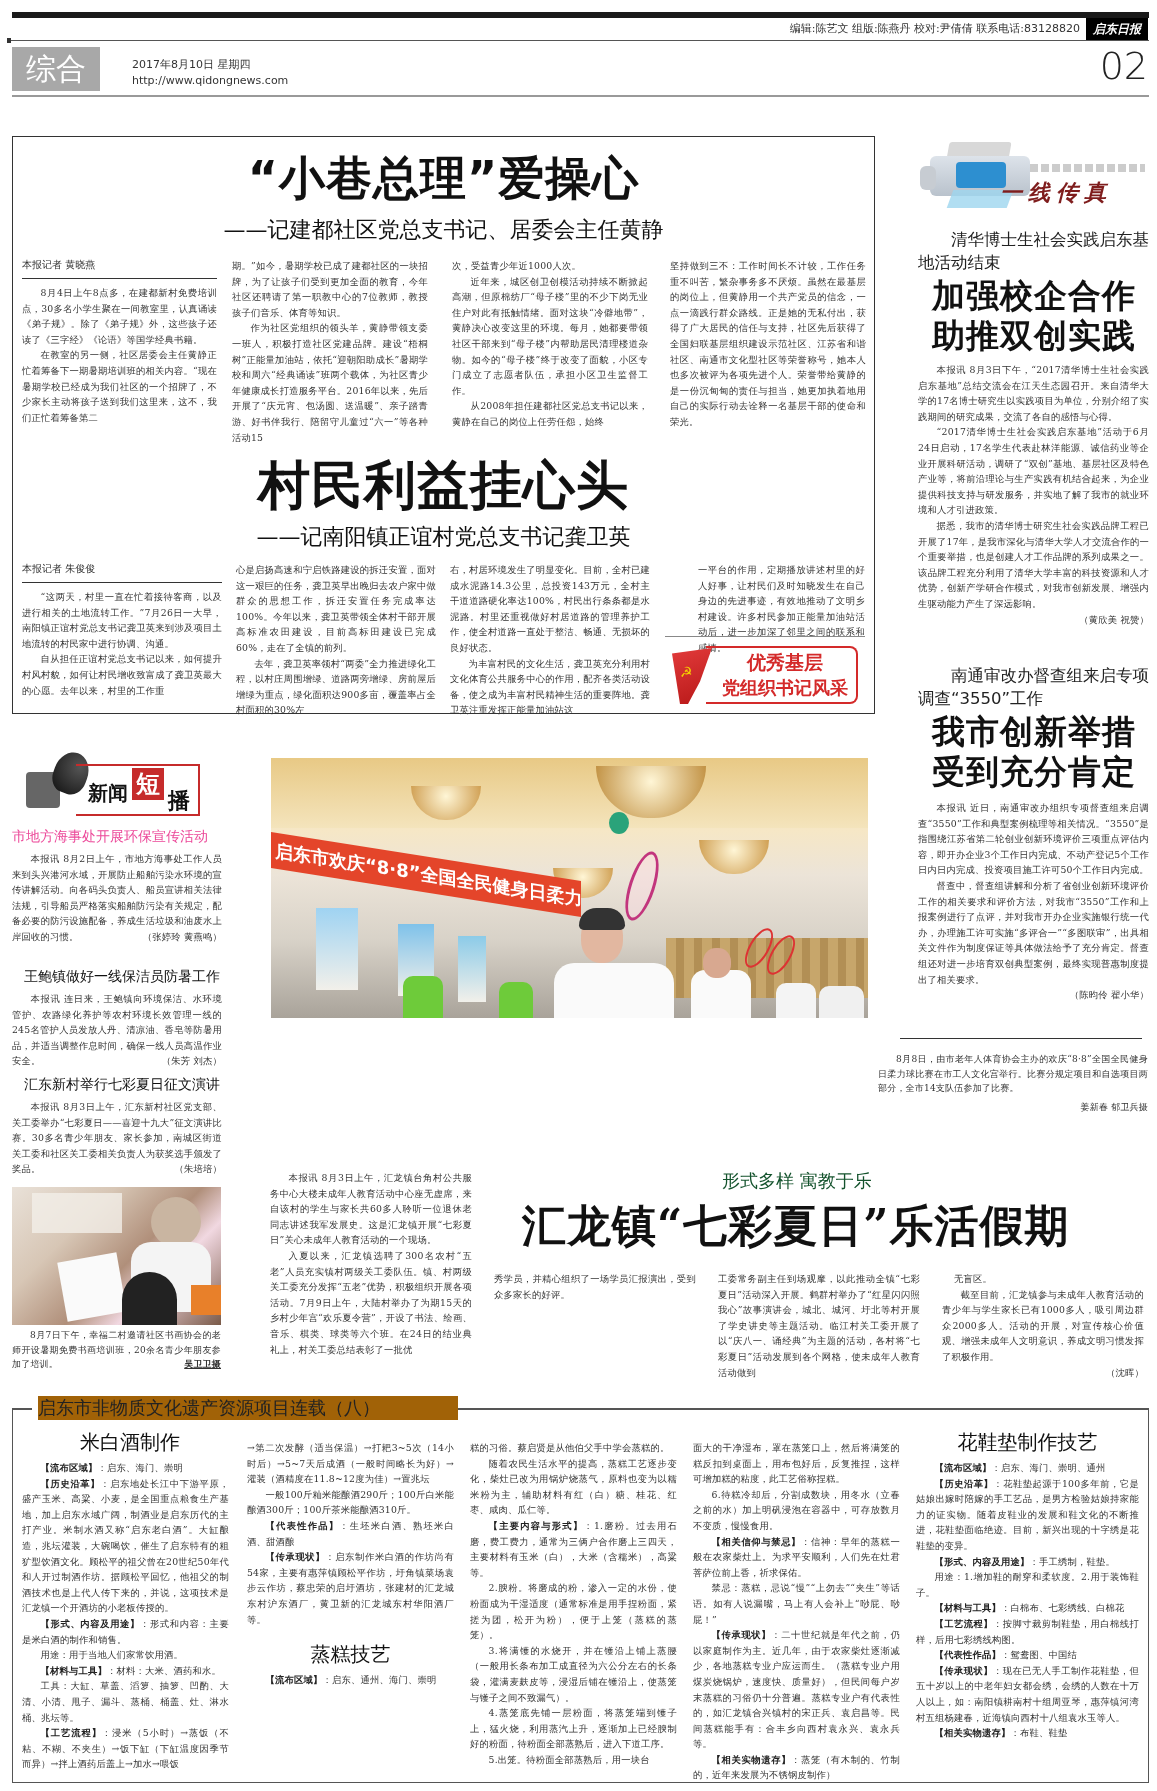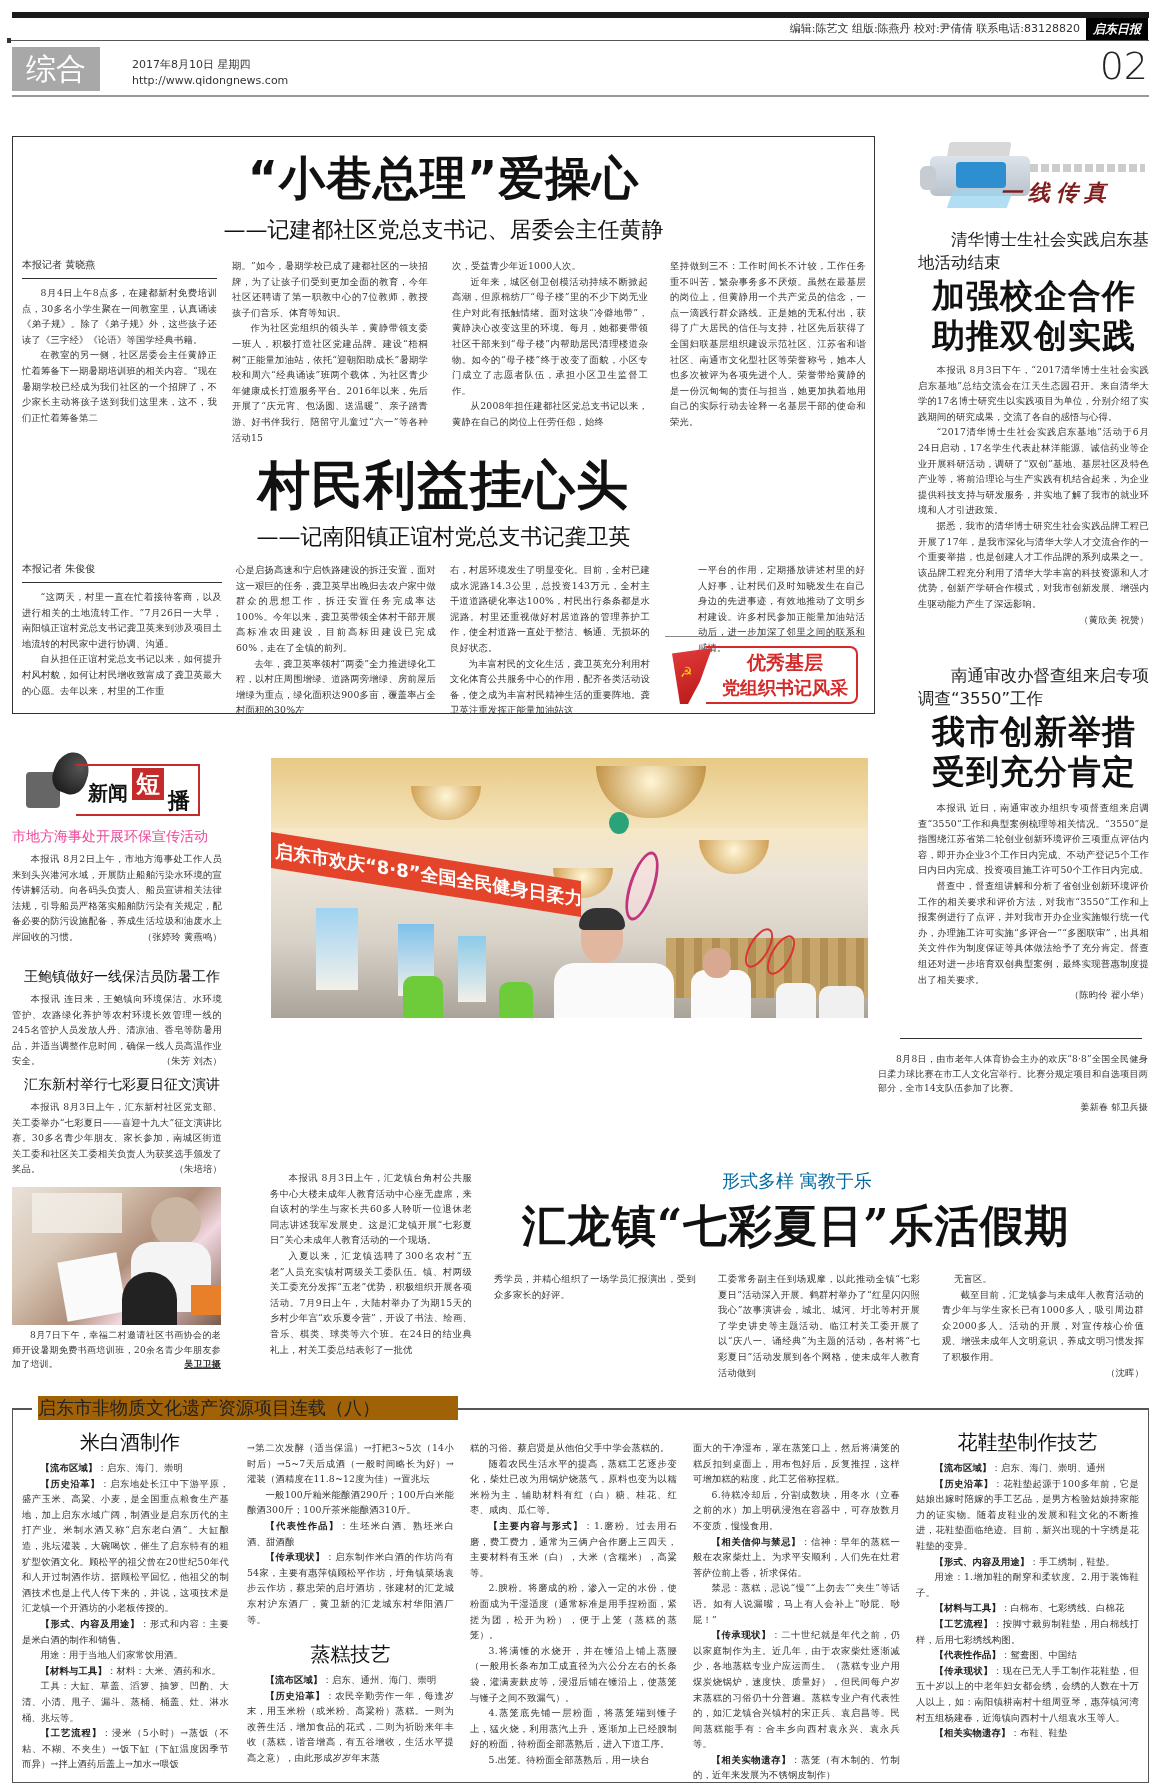--- a/index.html
+++ b/index.html
@@ -194,21 +194,21 @@
   <div style="position:absolute;left:500px;top:175px;width:20px;height:44px;border:2px solid #d33;border-radius:50%;transform:rotate(30deg);"></div>
   <div style="position:absolute;left:505px;top:225px;width:40px;height:40px;background:#f4f4f4;border-radius:10px 10px 0 0;"></div>
   <div style="position:absolute;left:548px;top:228px;width:45px;height:36px;background:#f0f0f0;border-radius:10px 10px 0 0;"></div>
 </div>
 <div class="abs" style="left:630px;top:1040px;width:0;height:0;"></div>
 <div class="abs body-text" style="left:878px;top:1052px;width:270px;font-size:9px;line-height:14.5px;">
   <p>8月8日，由市老年人体育协会主办的欢庆“8·8”全国全民健身日柔力球比赛在市工人文化宫举行。比赛分规定项目和自选项目两部分，全市14支队伍参加了比赛。</p>
   <div class="credit sans" style="margin-top:4px;">姜新春  郁卫兵摄</div>
 </div>
 
-<div class="abs sans" style="left:722px;top:1168px;width:220px;font-size:18px;line-height:26px;color:#0369a1;">形式多样  寓教于乐</div>
+<div class="abs sans" style="left:722px;top:1168px;width:220px;font-size:18px;line-height:26px;color:#14532d;">形式多样  寓教于乐</div>
 <div class="abs serif" style="left:522px;top:1198px;width:630px;font-size:44px;line-height:56px;font-weight:bold;color:#111;letter-spacing:1px;">汇龙镇“七彩夏日”乐活假期</div>
 
 <div class="abs body-text" style="left:270px;top:1170px;width:202px;">
   <p>本报讯  8月3日上午，汇龙镇台角村公共服务中心大楼未成年人教育活动中心座无虚席，来自该村的学生与家长共60多人聆听一位退休老同志讲述我军发展史。这是汇龙镇开展“七彩夏日”关心未成年人教育活动的一个现场。</p>
   <p>入夏以来，汇龙镇选聘了300名农村“五老”人员充实镇村两级关工委队伍。镇、村两级关工委充分发挥“五老”优势，积极组织开展各项活动。7月9日上午，大陆村举办了为期15天的乡村少年宫“欢乐夏令营”，开设了书法、绘画、音乐、棋类、球类等六个班。在24日的结业典礼上，村关工委总结表彰了一批优</p>
 </div>
 <div class="abs body-text" style="left:494px;top:1271px;width:202px;">
   <p style="text-indent:0;">秀学员，并精心组织了一场学员汇报演出，受到众多家长的好评。</p>
 </div>
 <div class="abs body-text" style="left:718px;top:1271px;width:202px;">
@@ -238,21 +238,20 @@
 <div class="abs body-text" style="left:247px;top:1440px;width:207px;">
   <p style="text-indent:0;"><span class="tag"></span><span>→第二次发酵（适当保温）→打耙3~5次（14小时后）→5~7天后成酒（一般时间略长为好）→灌装（酒精度在11.8~12度为佳）→置兆坛</span></p>
   <p><span class="tag"></span><span>一般100斤籼米能酿酒290斤；100斤白米能酿酒300斤；100斤茶米能酿酒310斤。</span></p>
   <p><span class="tag">【代表性作品】</span><span>：生坯米白酒、熟坯米白酒、甜酒酿</span></p>
   <p><span class="tag">【传承现状】</span><span>：启东制作米白酒的作坊尚有54家，主要有惠萍镇顾松平作坊，圩角镇菜场袁步云作坊，蔡忠荣的启圩酒坊，张建材的汇龙城东村沪东酒厂，黄卫新的汇龙城东村华阳酒厂等。</span></p>
 </div>
 
 <div class="abs sans" style="left:247px;top:1640px;width:207px;font-size:20px;line-height:28px;text-align:center;color:#111;">蒸糕技艺</div>
 <div class="abs body-text" style="left:247px;top:1672px;width:207px;">
   <p><span class="tag">【流布区域】</span><span>：启东、通州、海门、崇明</span></p>
-  <p><span class="tag">【历史沿革】</span><span>：农民辛勤劳作一年，每逢岁末，用玉米粉（或米粉、高粱粉）蒸糕。一则为改善生活，增加食品的花式，二则为祈盼来年丰收（蒸糕，谐音增高，有五谷增收，生活水平提高之意），由此形成岁岁年末蒸</span></p>
 </div>
 <div class="abs body-text" style="left:470px;top:1440px;width:207px;">
   <p style="text-indent:0;"><span class="tag"></span><span>糕的习俗。蔡启贤是从他伯父手中学会蒸糕的。</span></p>
   <p><span class="tag"></span><span>随着农民生活水平的提高，蒸糕工艺逐步变化，柴灶已改为用锅炉烧蒸气，原料也变为以糯米粉为主，辅助材料有红（白）糖、桂花、红枣、咸肉、瓜仁等。</span></p>
   <p><span class="tag">【主要内容与形式】</span><span>：1.磨粉。过去用石磨，费工费力，通常为三俩户合作磨上三四天，主要材料有玉米（白），大米（含糯米），高粱等。</span></p>
   <p><span class="tag"></span><span>2.腴粉。将磨成的粉，渗入一定的水份，使粉面成为干湿适度（通常标准是用手捏粉面，紧搓为团，松开为粉），便于上笼（蒸糕的蒸笼）。</span></p>
   <p><span class="tag"></span><span>3.将满镬的水烧开，并在镬沿上铺上蒸腰（一般用长条布加工成直径为六公分左右的长条袋，灌满麦麸皮等，浸湿后铺在镬沿上，使蒸笼与镬子之间不致漏气）。</span></p>
   <p><span class="tag"></span><span>4.蒸笼底先铺一层粉面，将蒸笼端到镬子上，猛火烧，利用蒸汽上升，逐渐加上已经腴制好的粉面，待粉面全部蒸熟后，进入下道工序。</span></p>
   <p><span class="tag"></span><span>5.出笼。待粉面全部蒸熟后，用一块台</span></p>
 </div>

